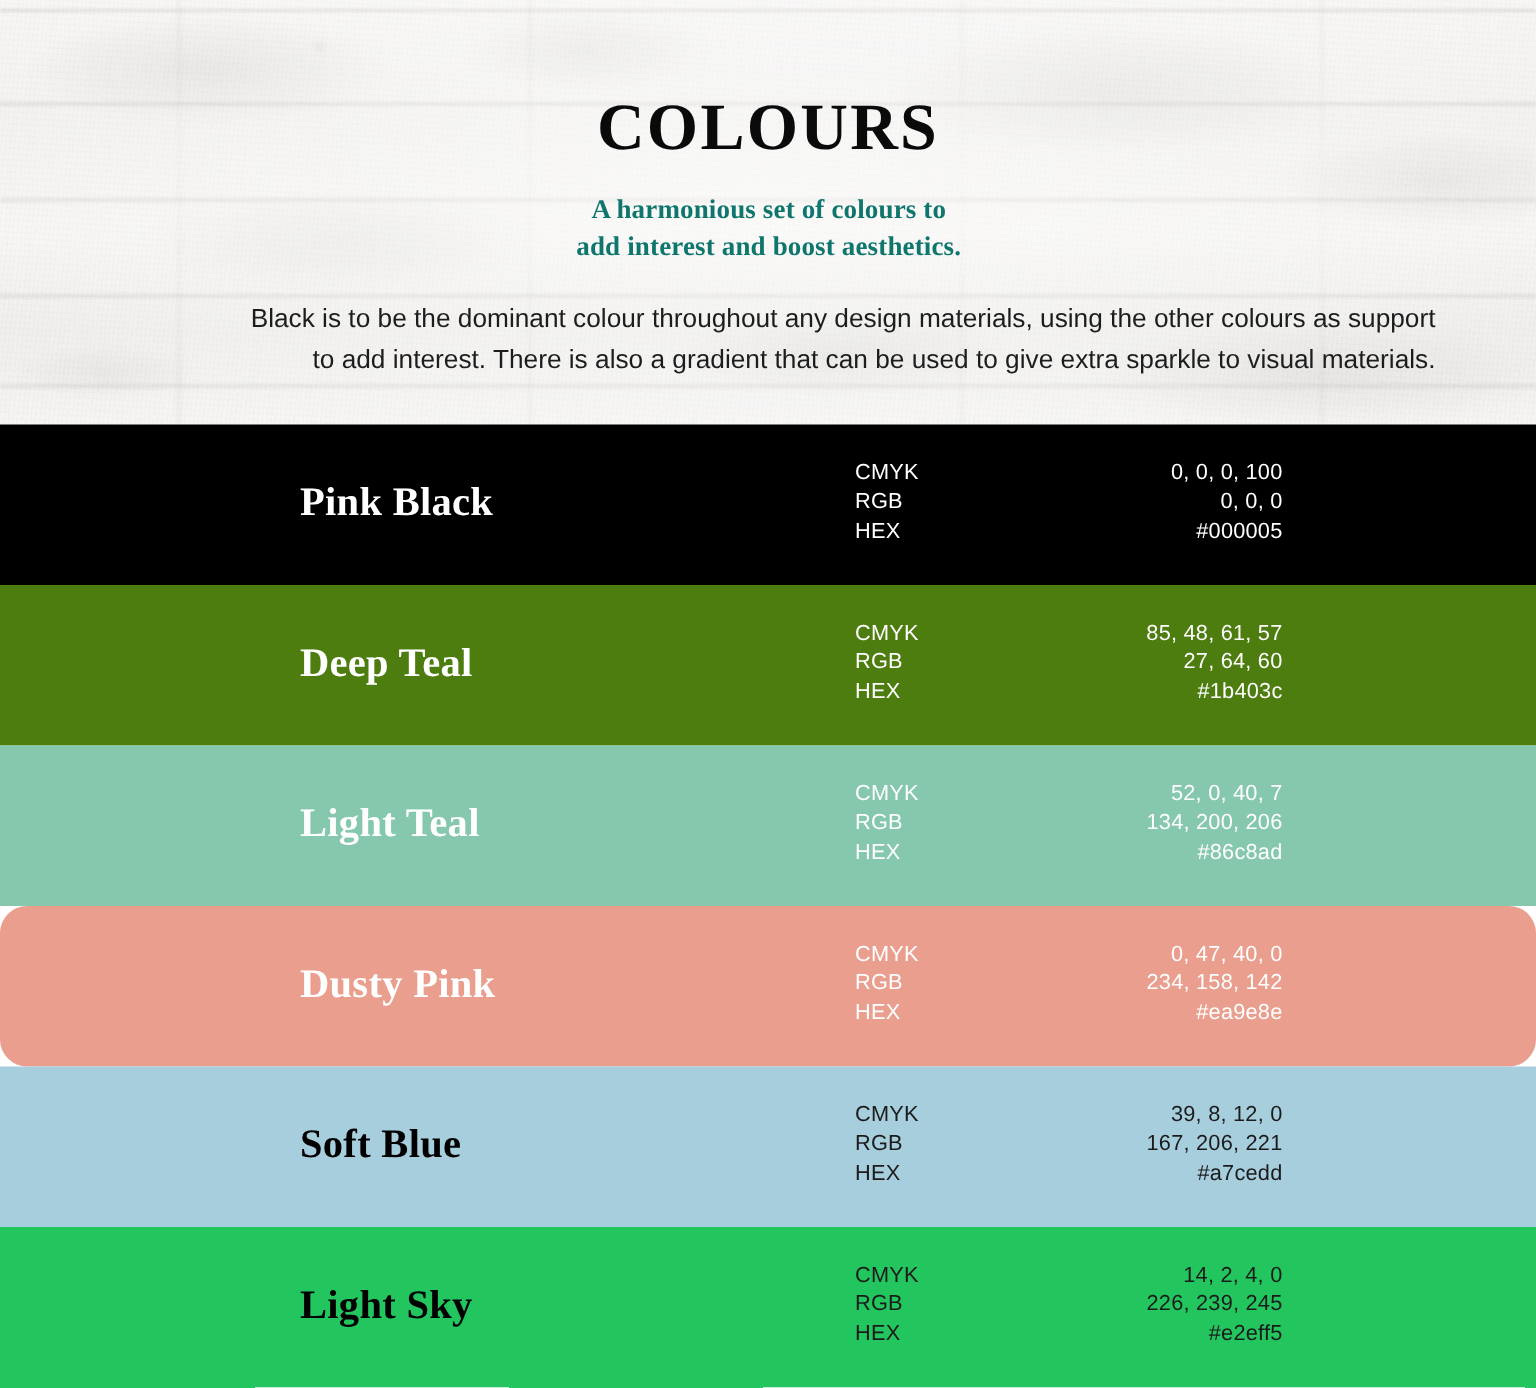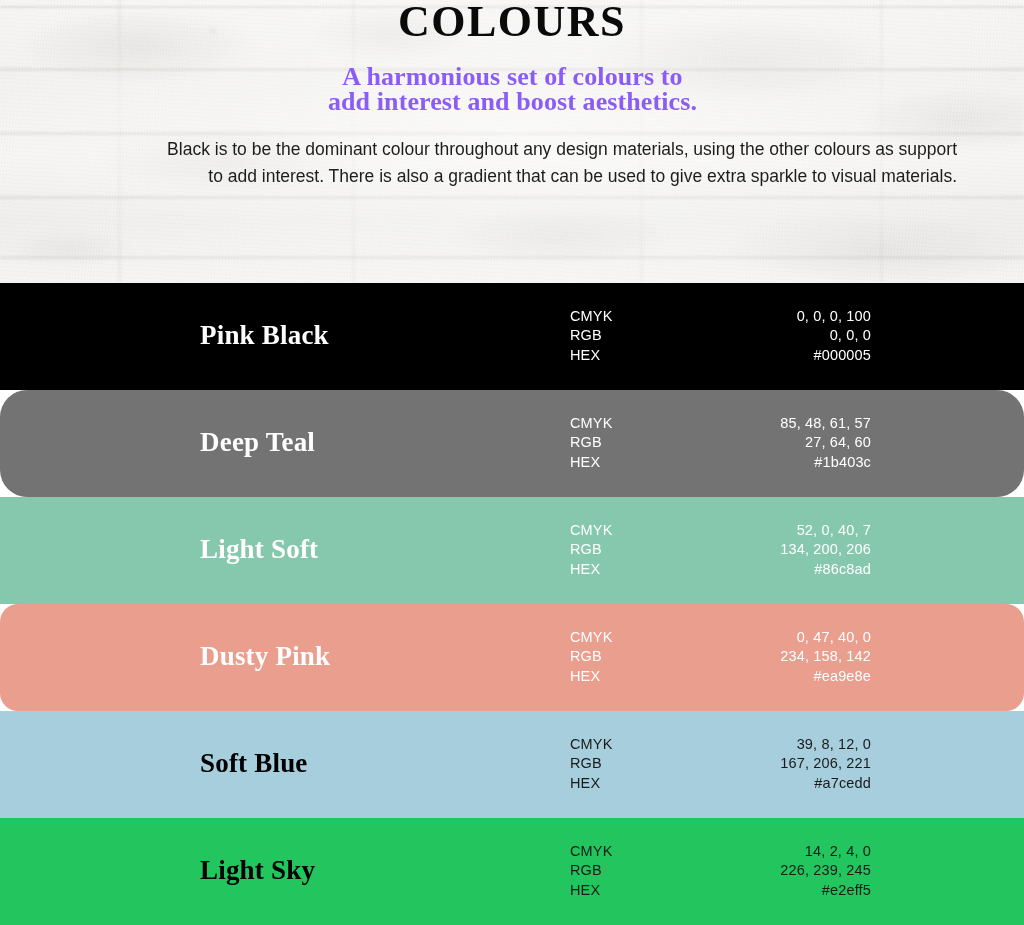--- a/index.html
+++ b/index.html
@@ -82,38 +82,39 @@
       repeating-linear-gradient(3deg, rgba(0,0,0,0.018) 0 1px, rgba(255,255,255,0.028) 1px 4px);
   }
   .tex-vignette {
     background: radial-gradient(ellipse 780px 300px at 50% 45%, rgba(255,255,255,0.55), rgba(255,255,255,0) 78%);
   }
 
   .header-inner {
     position: relative;
     z-index: 2;
     text-align: center;
+    padding-top: 63px;
   }
 
   .title {
     font-family: "Liberation Serif", serif;
     font-weight: bold;
     font-size: 44px;
     letter-spacing: 1.5px;
     color: #0a0a0a;
     line-height: 1;
     margin: 0;
   }
 
   .subtitle {
     font-family: "Liberation Serif", serif;
     font-weight: bold;
-    font-size: 26px;
+    font-size: 18px;
     line-height: 25px;
-    color: #8b5cf6;
+    color: #0f766e;
     margin: 20px 0 0 1px;
     letter-spacing: .1px;
   }
   .subtitle span { display: block; }
 
   .blurb {
     font-family: "Liberation Sans", sans-serif;
     font-size: 17.5px;
     line-height: 27px;
     color: #1d1d1d;
@@ -151,21 +152,21 @@
     font-weight: bold;
     font-size: 27px;
     letter-spacing: .2px;
     margin-left: 200px;
     width: 360px;
     line-height: 1;
   }
 
   .specs {
     display: flex;
-    gap: 16px;
+    gap: 0;
     margin-left: 10px;
   }
   .spec-labels,
   .spec-values {
     font-family: "Liberation Sans", sans-serif;
     font-size: 14.5px;
     line-height: 19.5px;
     letter-spacing: .15px;
   }
   .spec-labels { width: 100px; text-align: left; }
@@ -223,41 +224,41 @@
           </div>
           <div class="spec-values">
             <div>0, 0, 0, 100</div>
             <div>0, 0, 0</div>
             <div>#000005</div>
           </div>
         </div>
       </div>
     </div>
 
-    <div class="band tone-light" style="background-color: #737373; border-radius: 27px;">
+    <div class="band tone-light" style="background-color: #4d7c0f;">
       <div class="band-row">
         <div class="band-name">Deep Teal</div>
         <div class="specs">
           <div class="spec-labels">
             <div>CMYK</div>
             <div>RGB</div>
             <div>HEX</div>
           </div>
           <div class="spec-values">
             <div>85, 48, 61, 57</div>
             <div>27, 64, 60</div>
             <div>#1b403c</div>
           </div>
         </div>
       </div>
     </div>
 
     <div class="band tone-light" style="background-color: rgb(134, 200, 173);">
       <div class="band-row">
-        <div class="band-name">Light Soft</div>
+        <div class="band-name">Light Teal</div>
         <div class="specs">
           <div class="spec-labels">
             <div>CMYK</div>
             <div>RGB</div>
             <div>HEX</div>
           </div>
           <div class="spec-values">
             <div>52, 0, 40, 7</div>
             <div>134, 200, 206</div>
             <div>#86c8ad</div>

